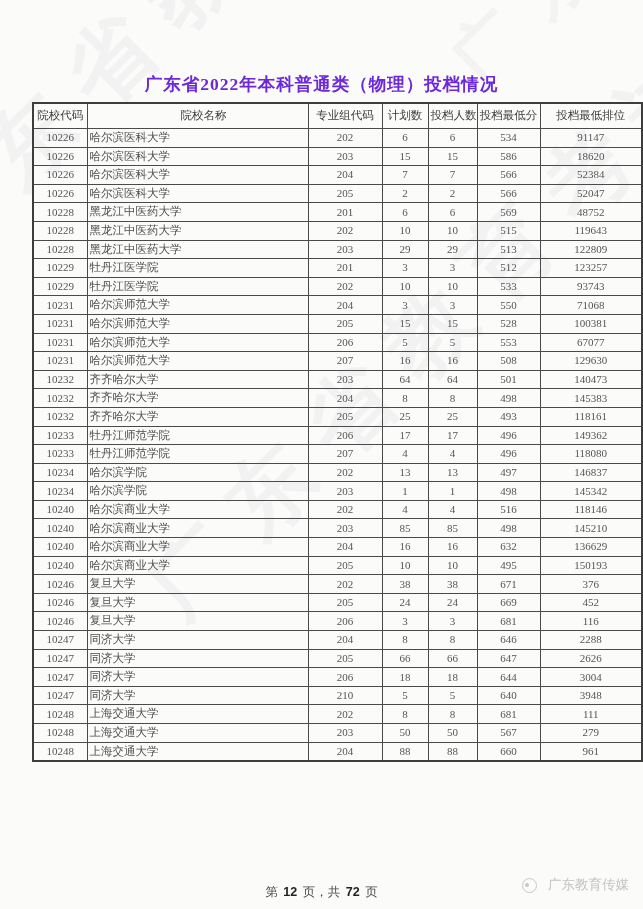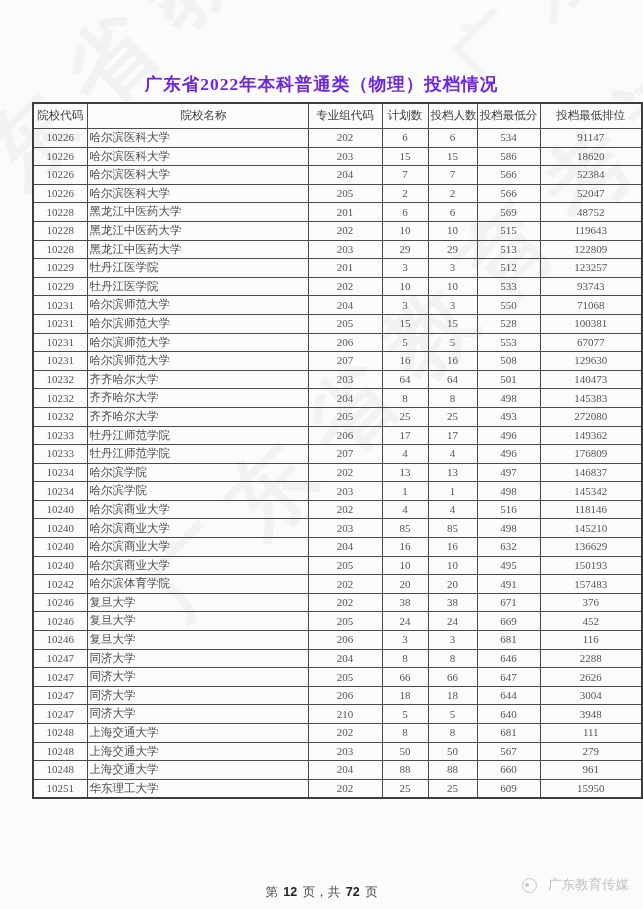--- a/index.html
+++ b/index.html
@@ -236,39 +236,39 @@
           <td>498</td>
           <td>145383</td>
         </tr>
         <tr>
           <td>10232</td>
           <td class="cell-name">齐齐哈尔大学</td>
           <td>205</td>
           <td>25</td>
           <td>25</td>
           <td>493</td>
-          <td>272080</td>
+          <td>118161</td>
         </tr>
         <tr>
           <td>10233</td>
           <td class="cell-name">牡丹江师范学院</td>
           <td>206</td>
           <td>17</td>
           <td>17</td>
           <td>496</td>
           <td>149362</td>
         </tr>
         <tr>
           <td>10233</td>
           <td class="cell-name">牡丹江师范学院</td>
           <td>207</td>
           <td>4</td>
           <td>4</td>
           <td>496</td>
-          <td>176809</td>
+          <td>118080</td>
         </tr>
         <tr>
           <td>10234</td>
           <td class="cell-name">哈尔滨学院</td>
           <td>202</td>
           <td>13</td>
           <td>13</td>
           <td>497</td>
           <td>146837</td>
         </tr>
@@ -309,29 +309,20 @@
           <td>136629</td>
         </tr>
         <tr>
           <td>10240</td>
           <td class="cell-name">哈尔滨商业大学</td>
           <td>205</td>
           <td>10</td>
           <td>10</td>
           <td>495</td>
           <td>150193</td>
-        </tr>
-        <tr>
-          <td>10242</td>
-          <td class="cell-name">哈尔滨体育学院</td>
-          <td>202</td>
-          <td>20</td>
-          <td>20</td>
-          <td>491</td>
-          <td>157483</td>
         </tr>
         <tr>
           <td>10246</td>
           <td class="cell-name">复旦大学</td>
           <td>202</td>
           <td>38</td>
           <td>38</td>
           <td>671</td>
           <td>376</td>
         </tr>
@@ -409,29 +400,20 @@
         </tr>
         <tr>
           <td>10248</td>
           <td class="cell-name">上海交通大学</td>
           <td>204</td>
           <td>88</td>
           <td>88</td>
           <td>660</td>
           <td>961</td>
         </tr>
-        <tr>
-          <td>10251</td>
-          <td class="cell-name">华东理工大学</td>
-          <td>202</td>
-          <td>25</td>
-          <td>25</td>
-          <td>609</td>
-          <td>15950</td>
-        </tr>
       </tbody>
   </table>
 </div>
 
 <div class="footer">
   <span>第</span>
   <b>12</b>
   <span>页，共</span>
   <b>72</b>
   <span>页</span>

